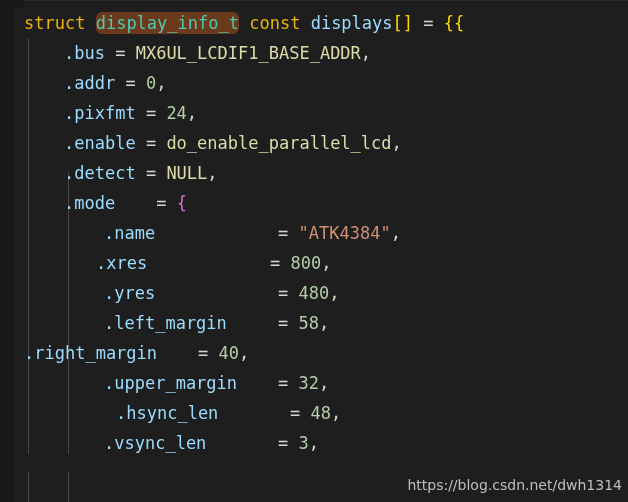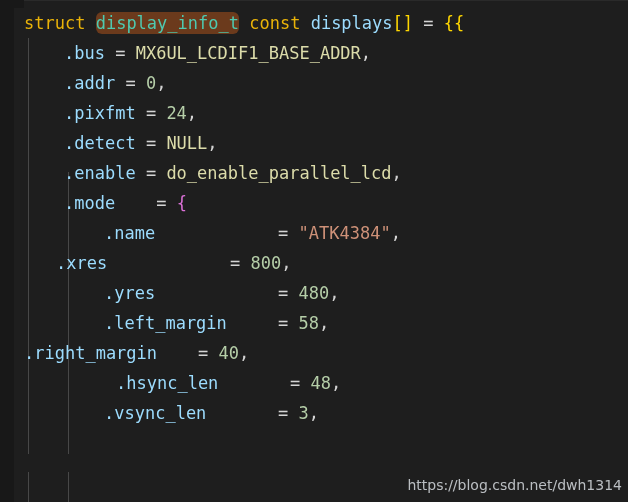--- a/index.html
+++ b/index.html
@@ -118,32 +118,33 @@
   <div class="code">
 
     <div class="line"><span class="kw">struct</span><span class="op"> </span><span class="type hl">display_info_t</span><span class="op"> </span><span class="kw">const</span><span class="op"> </span><span class="ident">displays</span><span class="br1">[]</span><span class="op"> = </span><span class="br1">{{</span></div>
 
     <div class="line" style="padding-left:64px"><span class="ident">.bus</span><span class="op"> = </span><span class="const">MX6UL_LCDIF1_BASE_ADDR</span><span class="op">,</span></div>
 
     <div class="line" style="padding-left:64px"><span class="ident">.addr</span><span class="op"> = </span><span class="num">0</span><span class="op">,</span></div>
 
     <div class="line" style="padding-left:64px"><span class="ident">.pixfmt</span><span class="op"> = </span><span class="num">24</span><span class="op">,</span></div>
 
+    <div class="line" style="padding-left:64px"><span class="ident">.enable</span><span class="op"> = </span><span class="const">do_enable_parallel_lcd</span><span class="op">,</span></div>
+
     <div class="line" style="padding-left:64px"><span class="ident">.detect</span><span class="op"> = </span><span class="const">NULL</span><span class="op">,</span></div>
-
-    <div class="line" style="padding-left:64px"><span class="ident">.enable</span><span class="op"> = </span><span class="const">do_enable_parallel_lcd</span><span class="op">,</span></div>
 
     <div class="line" style="padding-left:64px"><span class="ident">.mode</span><span class="op">   </span><span class="op"> = </span><span class="br2">{</span></div>
 
     <div id="mode-field-lines">
         <div class="line" style="padding-left: 104px;"><span class="ident">.name</span><span class="op">            </span><span class="op">= </span><span class="str">"ATK4384"</span><span class="op">,</span></div>
-        <div class="line" style="padding-left: 56px;"><span class="ident">.xres</span><span class="op">            </span><span class="op">= </span><span class="num">800</span><span class="op">,</span></div>
+        <div class="line" style="padding-left: 96px;"><span class="ident">.xres</span><span class="op">            </span><span class="op">= </span><span class="num">800</span><span class="op">,</span></div>
         <div class="line" style="padding-left: 104px;"><span class="ident">.yres</span><span class="op">            </span><span class="op">= </span><span class="num">480</span><span class="op">,</span></div>
         <div class="line" style="padding-left: 104px;"><span class="ident">.left_margin</span><span class="op">     </span><span class="op">= </span><span class="num">58</span><span class="op">,</span></div>
         <div class="line" style=""><span class="ident">.right_margin</span><span class="op">    </span><span class="op">= </span><span class="num">40</span><span class="op">,</span></div>
+        <div class="line" style="padding-left: 104px;"><span class="ident">.upper_margin</span><span class="op">    </span><span class="op">= </span><span class="num">32</span><span class="op">,</span></div>
         <div class="line" style="padding-left: 116px;"><span class="ident">.hsync_len</span><span class="op">       </span><span class="op">= </span><span class="num">48</span><span class="op">,</span></div>
         <div class="line" style="padding-left: 104px;"><span class="ident">.vsync_len</span><span class="op">       </span><span class="op">= </span><span class="num">3</span><span class="op">,</span></div>
       </div>
 
   </div>
 
   <div class="watermark">https://blog.csdn.net/dwh1314</div>
 
 </div>
 

